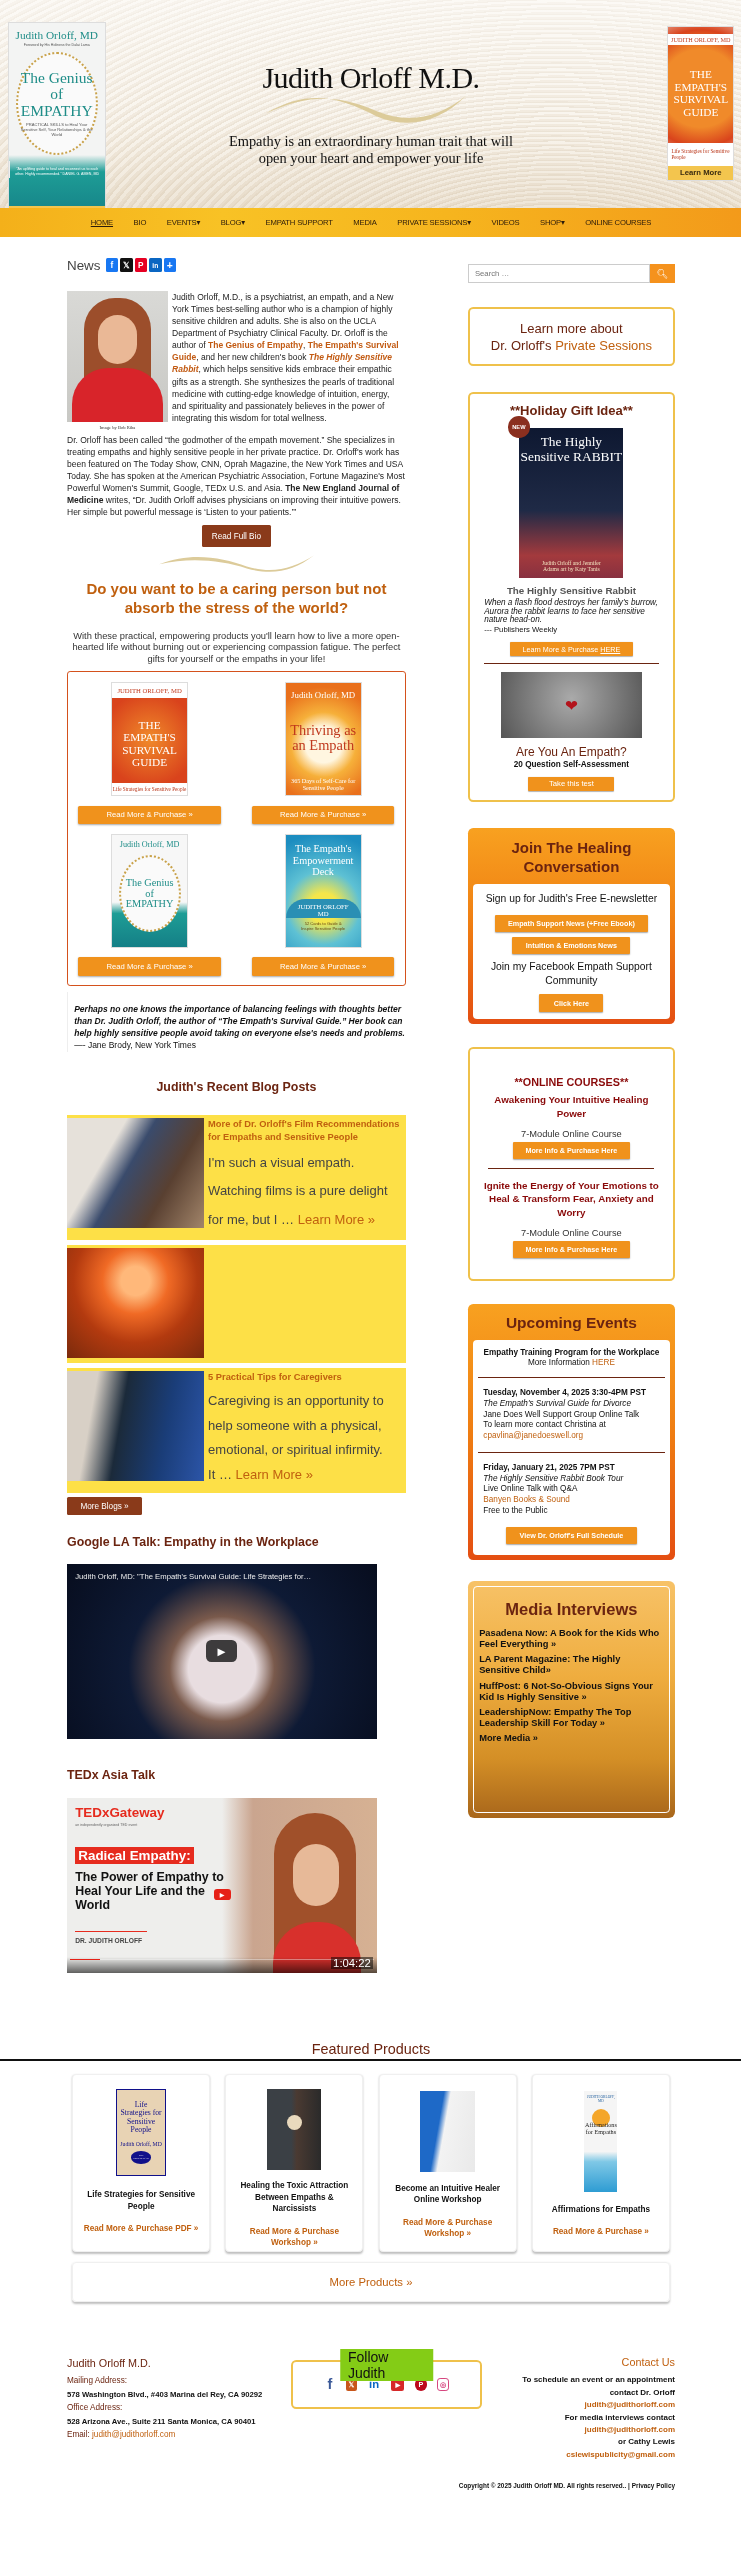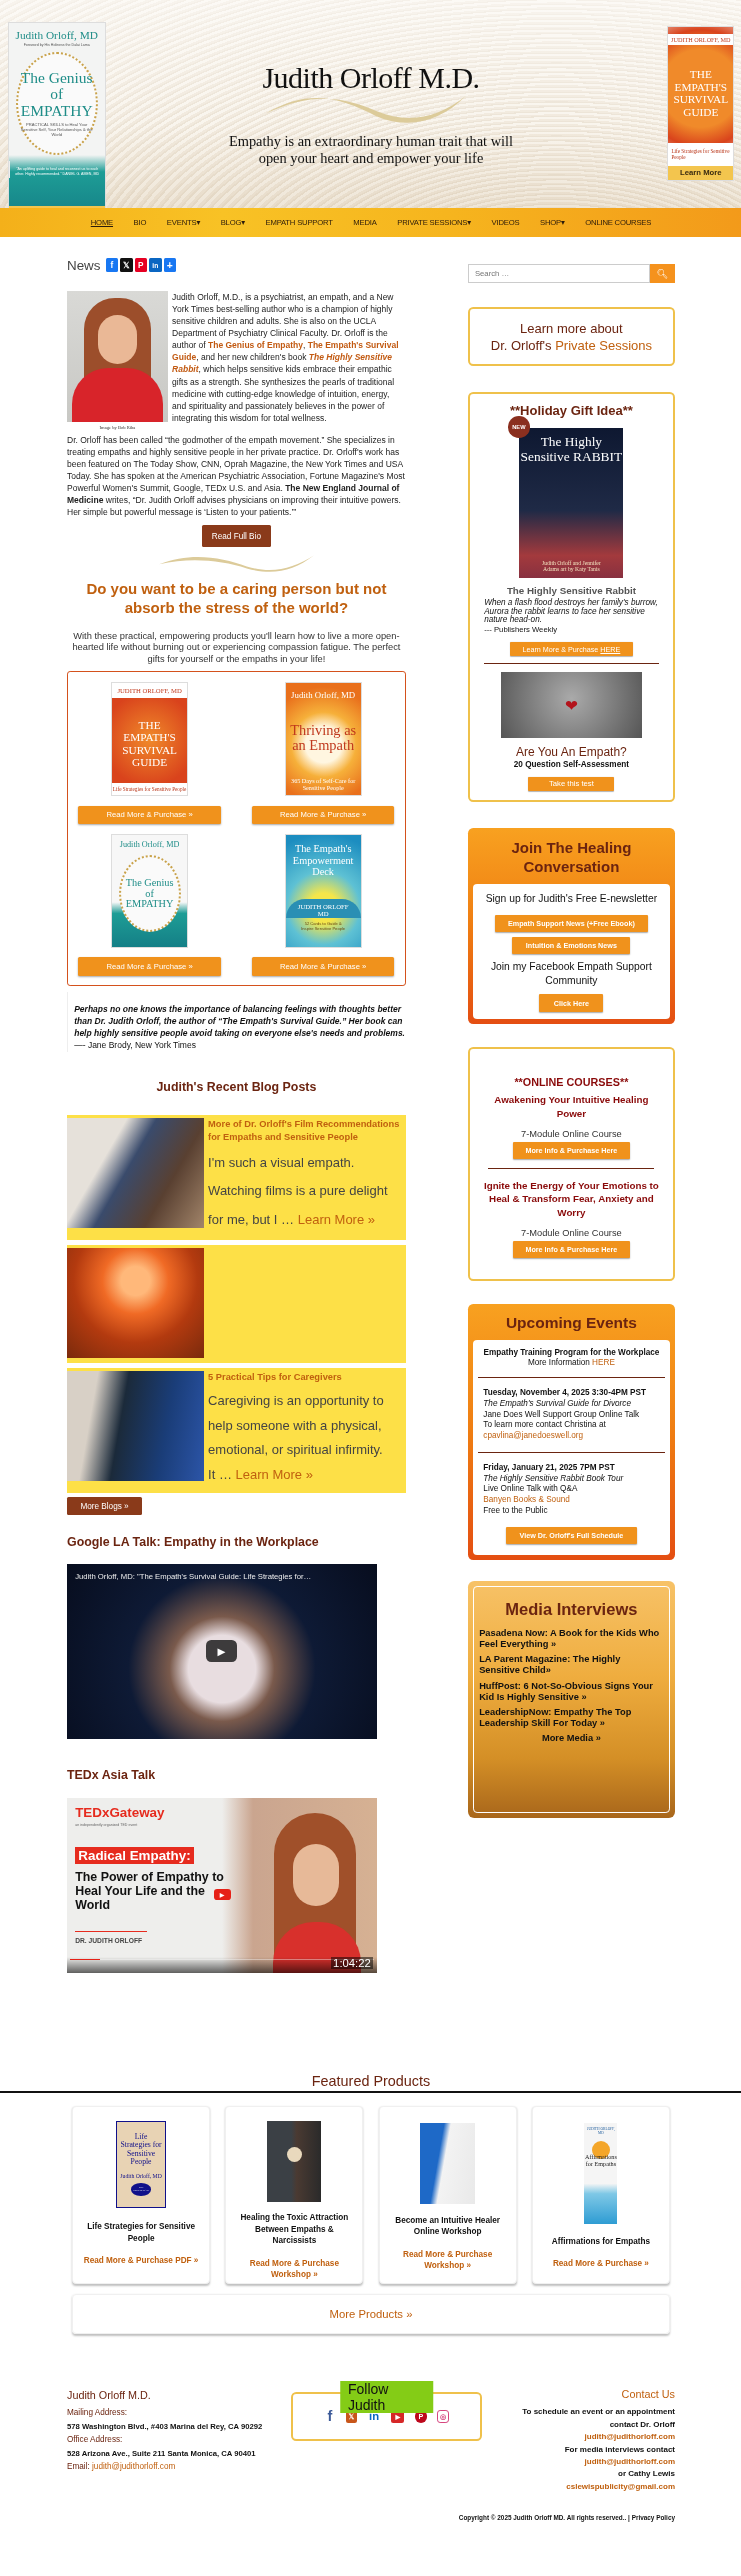--- a/index.html
+++ b/index.html
@@ -98,21 +98,21 @@
 .courses h5{color:#8a0a0a;font-size:9.8px;line-height:1.4}
 .courses .m{font-size:9.3px;color:#333;margin-top:8.2px}
 .ev{font-size:8.2px;color:#111;line-height:1.3;text-align:left;padding:0 5.2px}
 .ev b{font-size:8.2px}
 .ev a{color:#c0600f}
 .media{margin-top:20.6px;border-radius:6.2px;background:linear-gradient(180deg,#f7c267,#efad3f 40%,#d48f26 75%,#a8661b);padding:5.2px;height:237px}
 .media .in{border:0.5px solid #fff;border-radius:4.1px;height:100%;padding:12.4px 5.2px}
 .media h3{text-align:center;font-size:16.5px;color:#6b2410}
 .media a{display:block;font-size:9.3px;font-weight:bold;color:#111;line-height:1.2;margin-top:4.1px}
 
-.feat{margin-top:100px;text-align:center}
+.feat{margin-top:68px;text-align:center}
 .feat h2{font-size:14.4px;color:#6b2410;font-weight:normal}
 .feat .bar{height:2.1px;background:#111;margin-top:2.1px}
 .cards{width:608px;margin:13.4px auto 0;display:grid;grid-template-columns:repeat(4,1fr);gap:15.5px;padding:0 5.2px}
 .card{background:#fff;border-radius:4.1px;box-shadow:0 1.5px 2.1px rgba(0,0,0,.25);border:0.5px solid #f0f0f0;height:178px;padding:13.4px 6.2px;text-align:center}
 .card .ci{margin:0 auto;}
 .card .ct{font-size:8.2px;font-weight:bold;color:#111;line-height:1.4;margin-top:10.3px}
 .card .cl{font-size:8.2px;font-weight:bold;color:#c0600f;line-height:1.4;margin-top:11.3px}
 .more-prod{width:598px;margin:9.3px auto 0;border-radius:4.1px;box-shadow:0 1.5px 2.1px rgba(0,0,0,.25);border:0.5px solid #f0f0f0;height:40px;display:flex;align-items:center;justify-content:center;color:#c0600f;font-size:11.3px}
 
 .footer{width:608px;margin:52px auto 0;display:flex;justify-content:space-between;padding-bottom:20.6px}
@@ -380,21 +380,21 @@
     </div>
 
     <div class="media">
       <div class="in">
         <h3>Media Interviews</h3>
         <div style="margin-top:9.3px">
           <a>Pasadena Now: A Book for the Kids Who Feel Everything »</a>
           <a>LA Parent Magazine: The Highly Sensitive Child»</a>
           <a>HuffPost: 6 Not-So-Obvious Signs Your Kid Is Highly Sensitive »</a>
           <a>LeadershipNow: Empathy The Top Leadership Skill For Today »</a>
-          <a style="text-align:center">More Media »</a>
+          <a style="">More Media »</a>
         </div>
       </div>
     </div>
   </aside>
 </div>
 
 <section class="feat">
   <h2>Featured Products</h2>
   <div class="bar"></div>
   <div class="cards">

